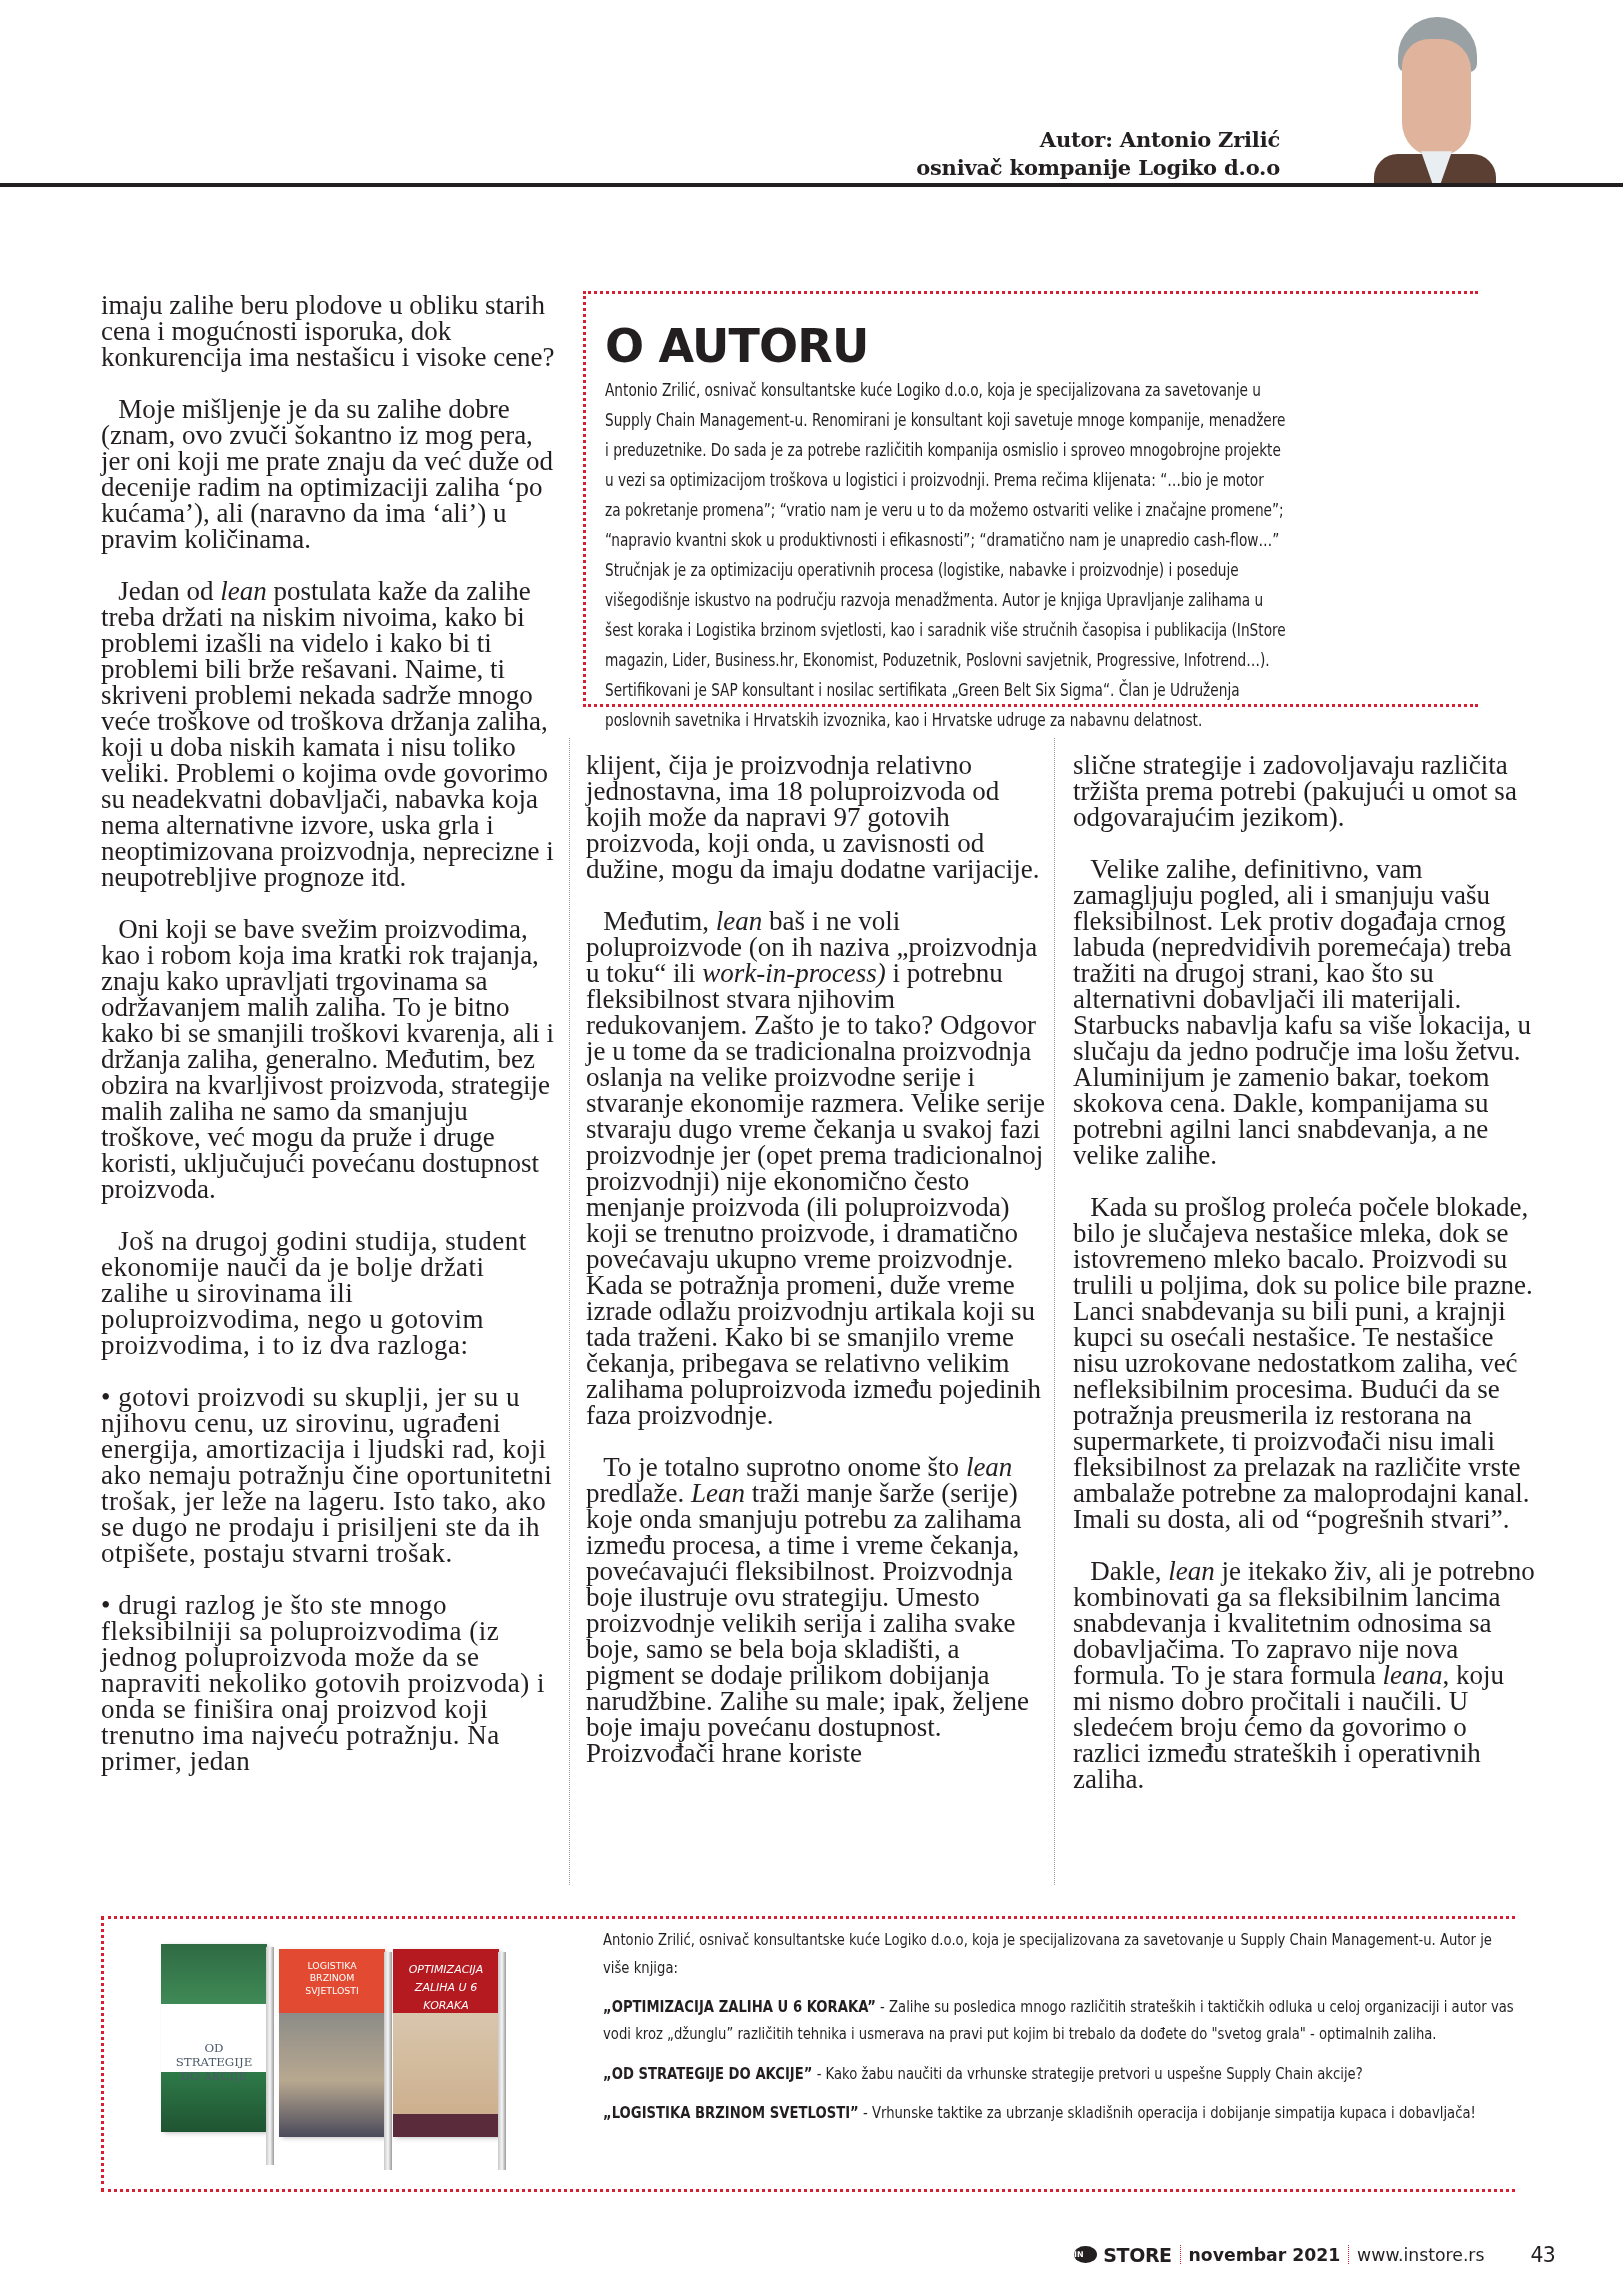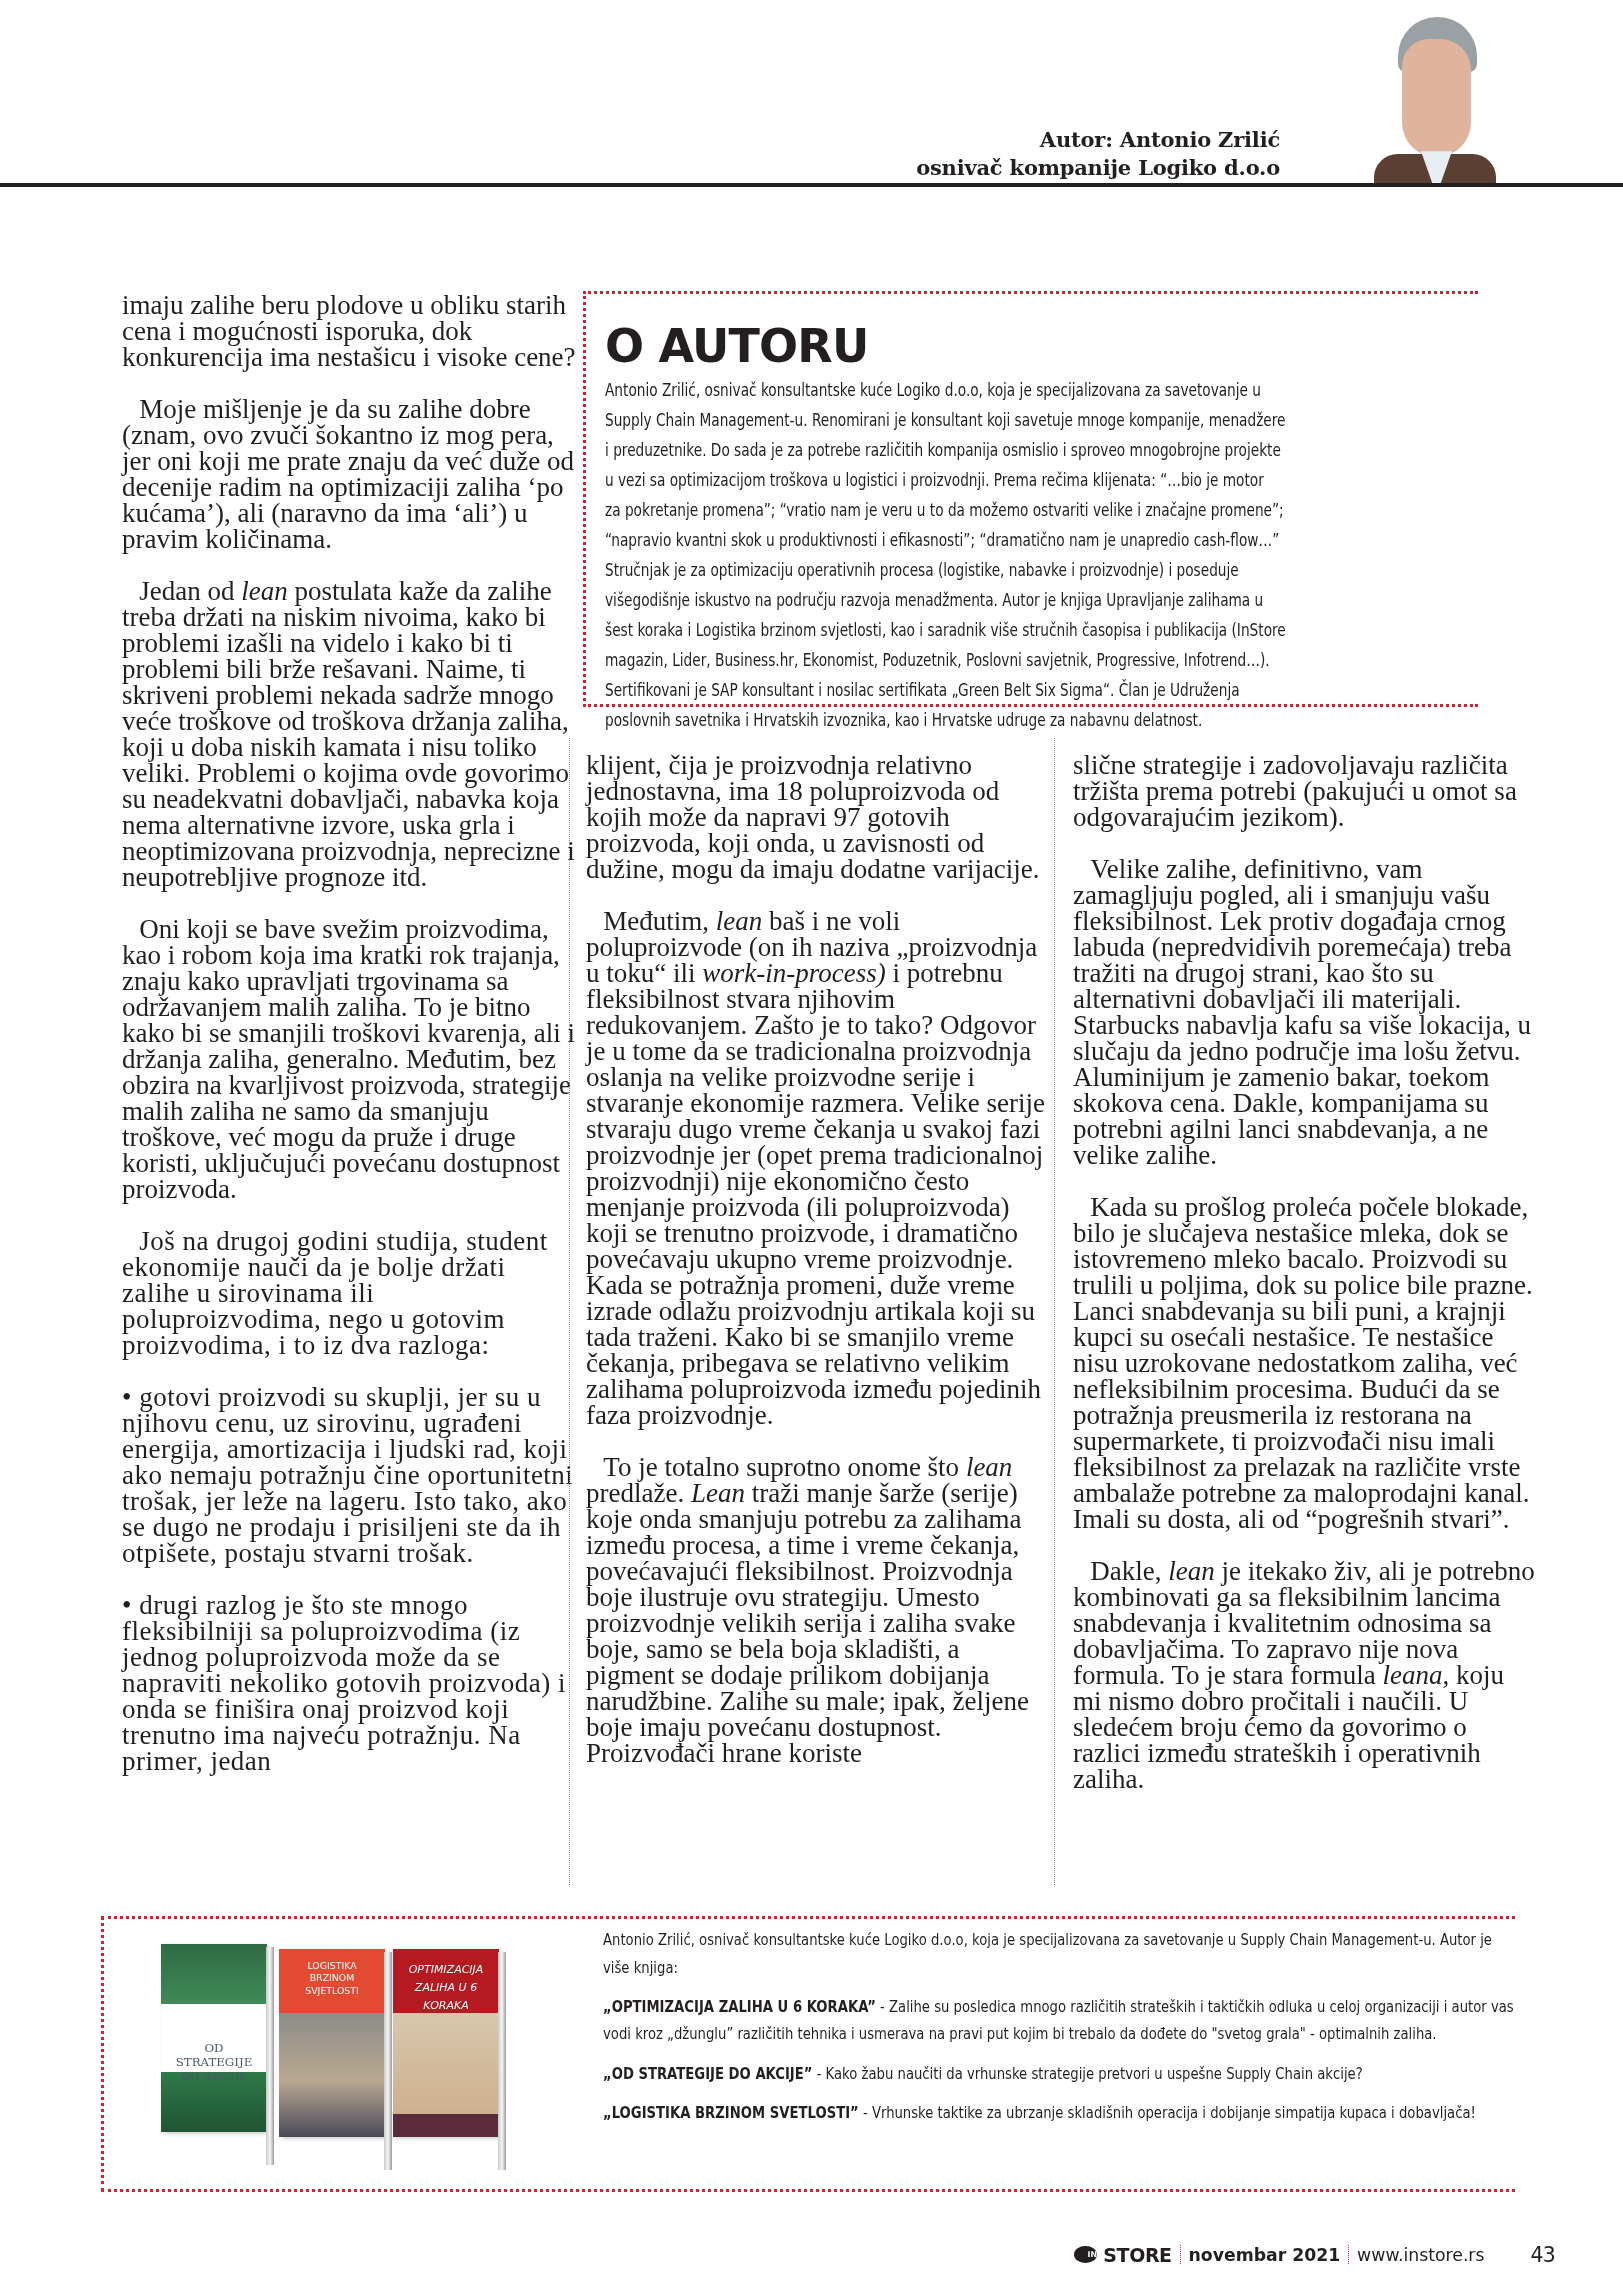--- a/index.html
+++ b/index.html
@@ -16,21 +16,21 @@
   .portrait .face { position: absolute; left: 28px; top: 22px; width: 69px; height: 118px; background: #dfb39c; border-radius: 31px 35px 39px 39px; }
   .portrait .shirt { position: absolute; left: 0; top: 137px; width: 122px; height: 31px; background: #5b3f32; border-radius: 23.6px 23.6px 0 0; }
   .portrait .collar { position: absolute; left: 47px; top: 134px; width: 31px; height: 35px; background: #e9eef2; clip-path: polygon(0 0,100% 0,60% 100%,40% 100%); }
   .header-rule { position: absolute; left: 0; top: 183px; width: 1623px; height: 3.9px; background: #231f20; }
 
   
   .col { position: absolute; font-family: "Liberation Serif", "DejaVu Serif", serif; font-size: 27px; line-height: 26px; color: #231f20; }
   .col p { margin-bottom: 26px; }
   .col p.indent { text-indent: 17.3px; }
   .col .em { font-style: italic; }
-  .col1 { left: 101px; top: 292px; width: 455px; margin-left: 21px; }
+  .col1 { left: 101px; top: 292px; width: 455px; }
   .col2 { left: 586px; top: 752px; width: 463px; }
   .col3 { left: 1073px; top: 752px; width: 463px; }
   .col1 p.wide { letter-spacing: 0.5px; }
   .divider { position: absolute; width: 0; border-left: 1.6px dotted #9a9a9a; }
   .div1 { left: 569px; top: 738px; height: 1147px; }
   .div2 { left: 1054px; top: 738px; height: 1147px; }
 
   
   .about { position: absolute; left: 583px; top: 291px; width: 895px; height: 416px;
     border: 3.9px dotted #d71f33; border-right: none; padding: 15.7px 0 0 19px; }
@@ -57,21 +57,21 @@
     font-family: "DejaVu Sans", sans-serif; font-size: 16.5px; line-height: 27.5px; color: #231f20;
     transform: scaleX(0.8); transform-origin: left top; }
   .books-text .inner { width: 1139px; }
   .books-text p { margin-bottom: 11.8px; }
   .books-text b { font-weight: bold; }
 
   
   .footer { position: absolute; left: 1074px; top: 2243px; height: 23.6px; display: flex; align-items: center;
     font-family: "DejaVu Sans", sans-serif; font-size: 17.3px; color: #231f20; white-space: nowrap; }
   .footer .logo-in { display: inline-block; width: 23px; height: 17.3px; border-radius: 50%; background: #231f20; color: #fff;
-    font-size: 7.9px; font-weight: bold; line-height: 17.3px; text-align: right; margin-right: 6.3px; }
+    font-size: 7.9px; font-weight: bold; line-height: 17.3px; text-align: left; margin-right: 6.3px; }
   .footer .brand { font-weight: bold; font-size: 19px; letter-spacing: -0.4px; }
   .footer .sep { display: inline-block; height: 19px; border-left: 1.6px dotted #d71f33; margin: 0 7.9px; }
   .footer .month { font-weight: bold; }
   .footer .url { font-weight: normal; }
   .footer .page { font-weight: normal; font-size: 20.4px; margin-left: 46px; letter-spacing: -0.8px; }
 </style>
 </head>
 <body>
 
 <div class="header">

